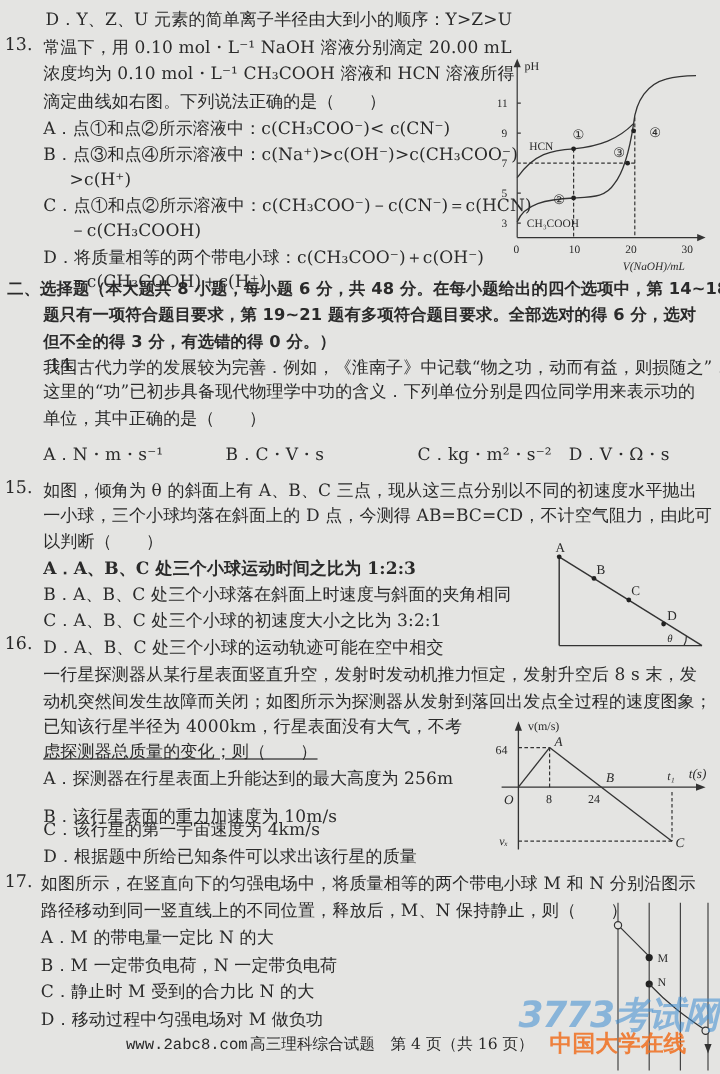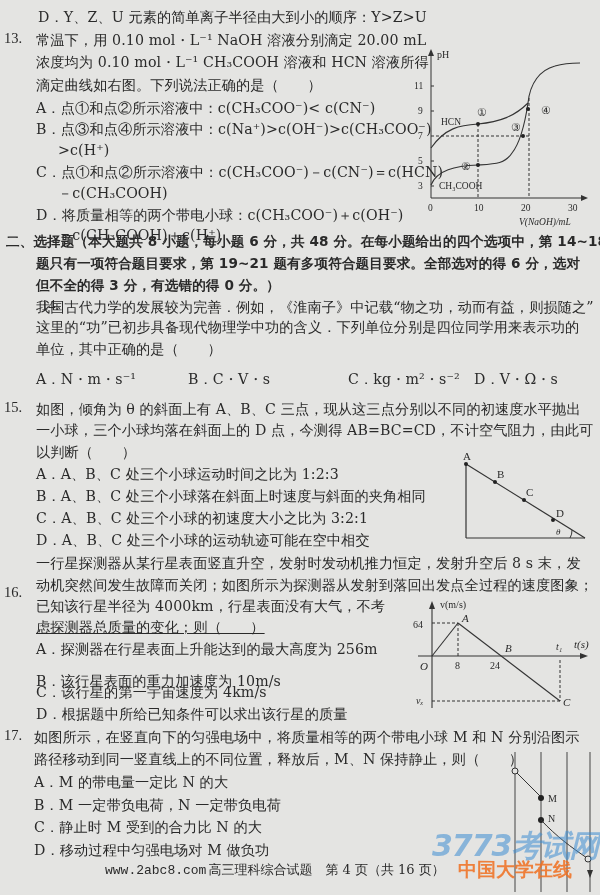--- a/index.html
+++ b/index.html
@@ -8,21 +8,21 @@
     background:#e4e4e2;
     font-family:"DejaVu Serif","Liberation Serif",serif;
     color:#2a2a2a;
   }
   .page { position:absolute; left:0; top:0; width:600px; height:895px; }
   .line {
     position:absolute; white-space:nowrap; font-size:14.2px; line-height:18px;
     letter-spacing:0.1px;
   }
   .bold { font-weight:bold; font-family:"DejaVu Sans","Liberation Sans",sans-serif; font-size:13.6px; }
-  .qnum { position:absolute; font-size:14.5px;font-family:Liberation Serif, serif; }
+  .qnum { position:absolute; font-size:14.5px; }
   .fig { position:absolute; }
   svg text { font-family:"Liberation Serif","DejaVu Serif",serif; fill:#2a2a2a; }
   .footer { position:absolute; top:861px; left:105px; font-size:13px; white-space:nowrap; }
   .footer .url { font-family:"Liberation Mono","DejaVu Sans Mono",monospace; font-size:13px; }
   .wm1 { position:absolute; left:432px; top:826px; font-family:"DejaVu Sans","Liberation Sans",sans-serif;
          font-style:italic; font-size:30px; color:rgba(60,140,210,0.55); font-weight:bold; letter-spacing:-1px; }
   .wm2 { position:absolute; left:458px; top:857px; font-family:"DejaVu Sans","Liberation Sans",sans-serif;
          font-size:19px; color:rgba(240,110,30,0.85); font-weight:bold; }
 </style>
 </head>
@@ -107,42 +107,42 @@
   <div class="line" style="left:36px;top:340px;">单位，其中正确的是（　　）</div>
   <div class="line" style="left:36px;top:370px;"><span>A．</span><span>N・m・s⁻¹</span></div>
   <div class="line" style="left:188px;top:370px;"><span>B．</span><span>C・V・s</span></div>
   <div class="line" style="left:328px;top:370px;margin-left:20px;"><span>C．</span><span>kg・m²・s⁻²</span></div>
   <div class="line" style="left:474px;top:370px;"><span>D．</span><span>V・Ω・s</span></div>
 
   <div class="qnum" style="left:4px;top:399px;">15.</div>
   <div class="line" style="left:36px;top:400px;">如图，倾角为 θ 的斜面上有 A、B、C 三点，现从这三点分别以不同的初速度水平抛出</div>
   <div class="line" style="left:36px;top:421px;">一小球，三个小球均落在斜面上的 D 点，今测得 AB=BC=CD，不计空气阻力，由此可</div>
   <div class="line" style="left:36px;top:443px;">以判断（　　）</div>
-  <div class="line" style="left:36px;top:465px;"><span>A．</span><span>A、B、C 处三个小球运动时间之比为 1:2:3</span></div>
+  <div class="line" style="left:36px;top:465px;font-weight:bold;"><span>A．</span><span>A、B、C 处三个小球运动时间之比为 1:2:3</span></div>
   <div class="line" style="left:36px;top:487px;"><span>B．</span><span>A、B、C 处三个小球落在斜面上时速度与斜面的夹角相同</span></div>
   <div class="line" style="left:36px;top:509px;"><span>C．</span><span>A、B、C 处三个小球的初速度大小之比为 3:2:1</span></div>
   <div class="line" style="left:36px;top:531px;"><span>D．</span><span>A、B、C 处三个小球的运动轨迹可能在空中相交</span></div>
 
   <svg class="fig" style="left:460px;top:450px;" width="140" height="90" viewBox="0 0 140 90">
     <line x1="6" y1="14" x2="6" y2="88" stroke="#333" stroke-width="1.2"></line>
     <line x1="6" y1="88" x2="125" y2="88" stroke="#333" stroke-width="1.2"></line>
     <line x1="6" y1="14" x2="125" y2="88" stroke="#333" stroke-width="1.2"></line>
     <circle cx="6" cy="14" r="2" fill="#222"></circle>
     <circle cx="35" cy="32" r="2" fill="#222"></circle>
     <circle cx="64" cy="50" r="2" fill="#222"></circle>
     <circle cx="93" cy="70" r="2" fill="#222"></circle>
     <path d="M110,88 A15,15 0 0,0 112,80" fill="none" stroke="#333"></path>
     <text x="3" y="10" font-size="11">A</text>
     <text x="37" y="28" font-size="11">B</text>
     <text x="66" y="46" font-size="11">C</text>
     <text x="96" y="67" font-size="11">D</text>
     <text x="96" y="85" font-size="9" font-style="italic">θ</text>
   </svg>
 
-  <div class="qnum" style="left:4px;top:584px;">16.</div>
+  <div class="qnum" style="left:4px;top:529px;">16.</div>
   <div class="line" style="left:36px;top:554px;">一行星探测器从某行星表面竖直升空，发射时发动机推力恒定，发射升空后 8 s 末，发</div>
   <div class="line" style="left:36px;top:576px;">动机突然间发生故障而关闭；如图所示为探测器从发射到落回出发点全过程的速度图象；</div>
   <div class="line" style="left:36px;top:597px;">已知该行星半径为 4000km，行星表面没有大气，不考</div>
   <div class="line" style="left:36px;top:618px;text-decoration:underline;">虑探测器总质量的变化；则（　　）</div>
   <div class="line" style="left:36px;top:640px;"><span>A．</span><span>探测器在行星表面上升能达到的最大高度为 256m</span></div>
   <div class="line" style="left:36px;top:672px;"><span>B．</span><span>该行星表面的重力加速度为 10m/s</span></div>
   <div class="line" style="left:36px;top:683px;"><span>C．</span><span>该行星的第一宇宙速度为 4km/s</span></div>
   <div class="line" style="left:36px;top:705px;"><span>D．</span><span>根据题中所给已知条件可以求出该行星的质量</span></div>
 
   <svg class="fig" style="left:410px;top:598px;" width="190" height="120" viewBox="0 0 190 120">

